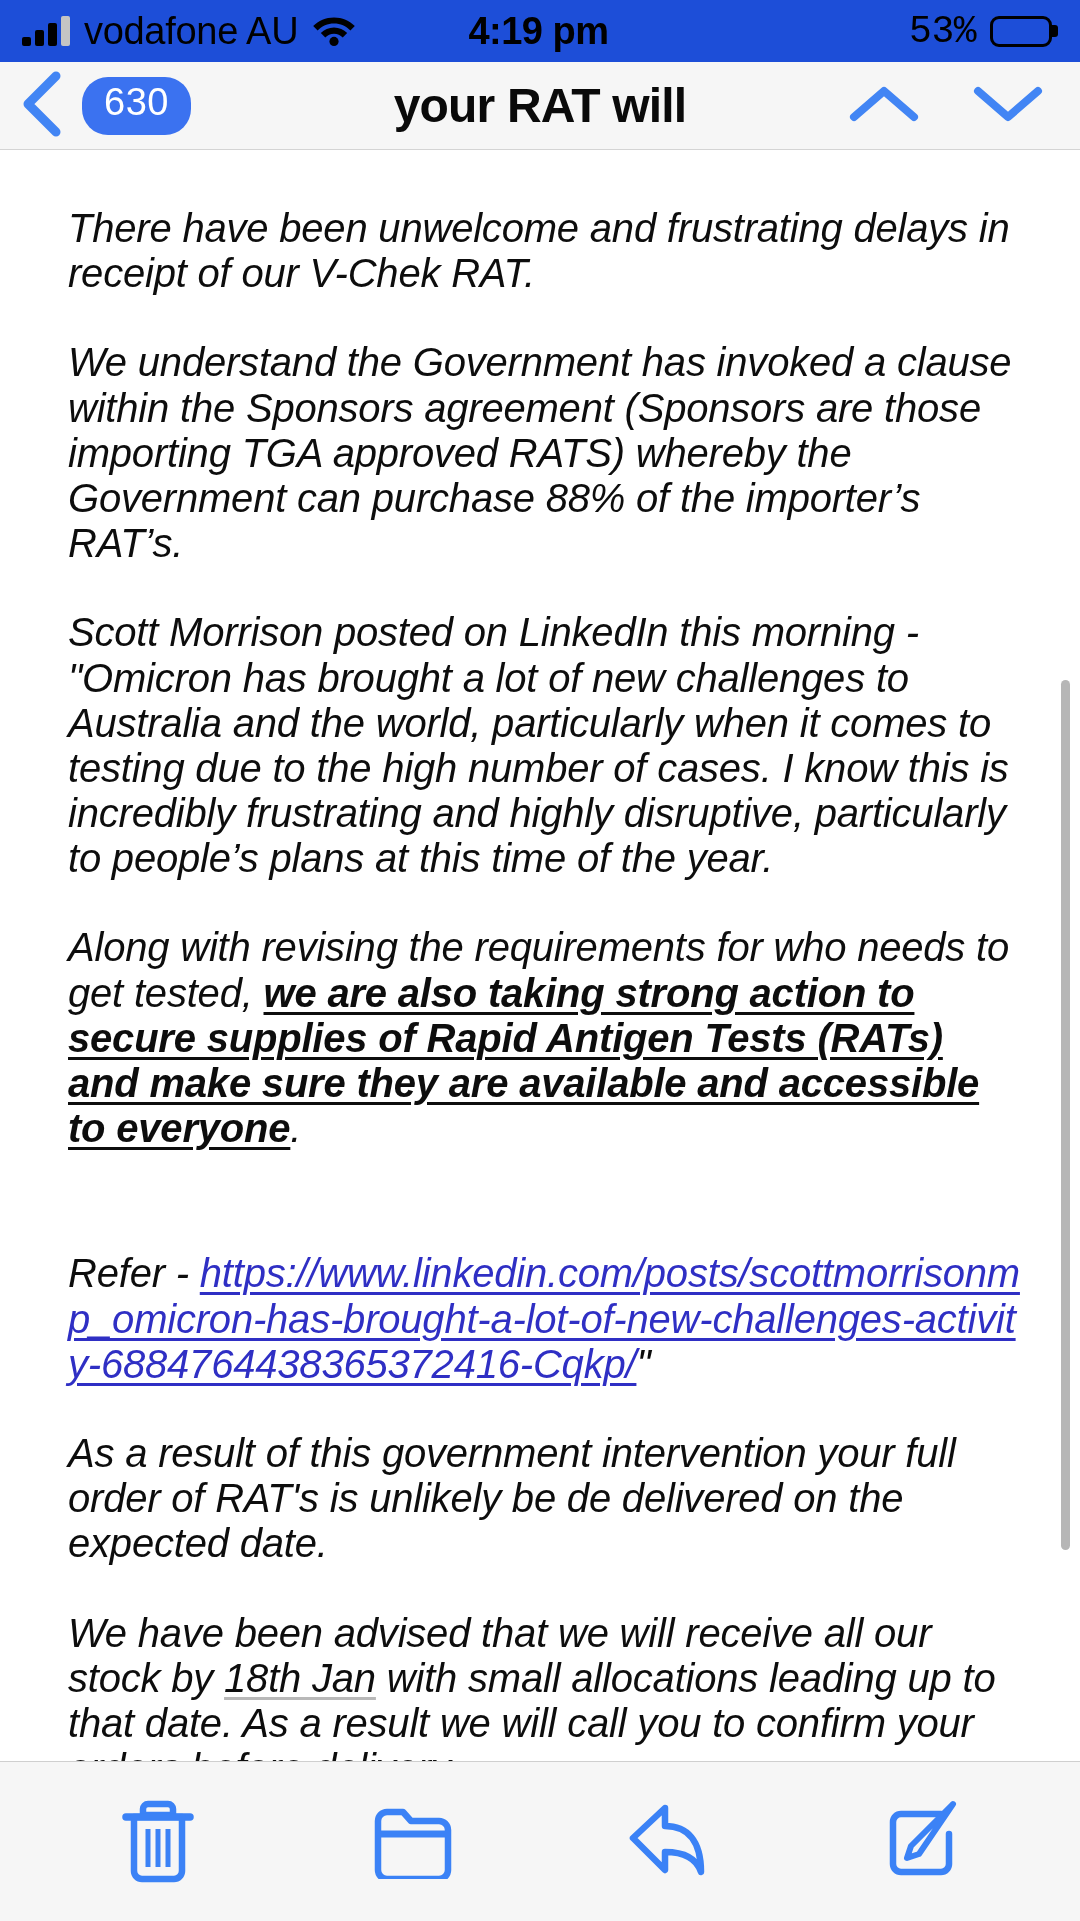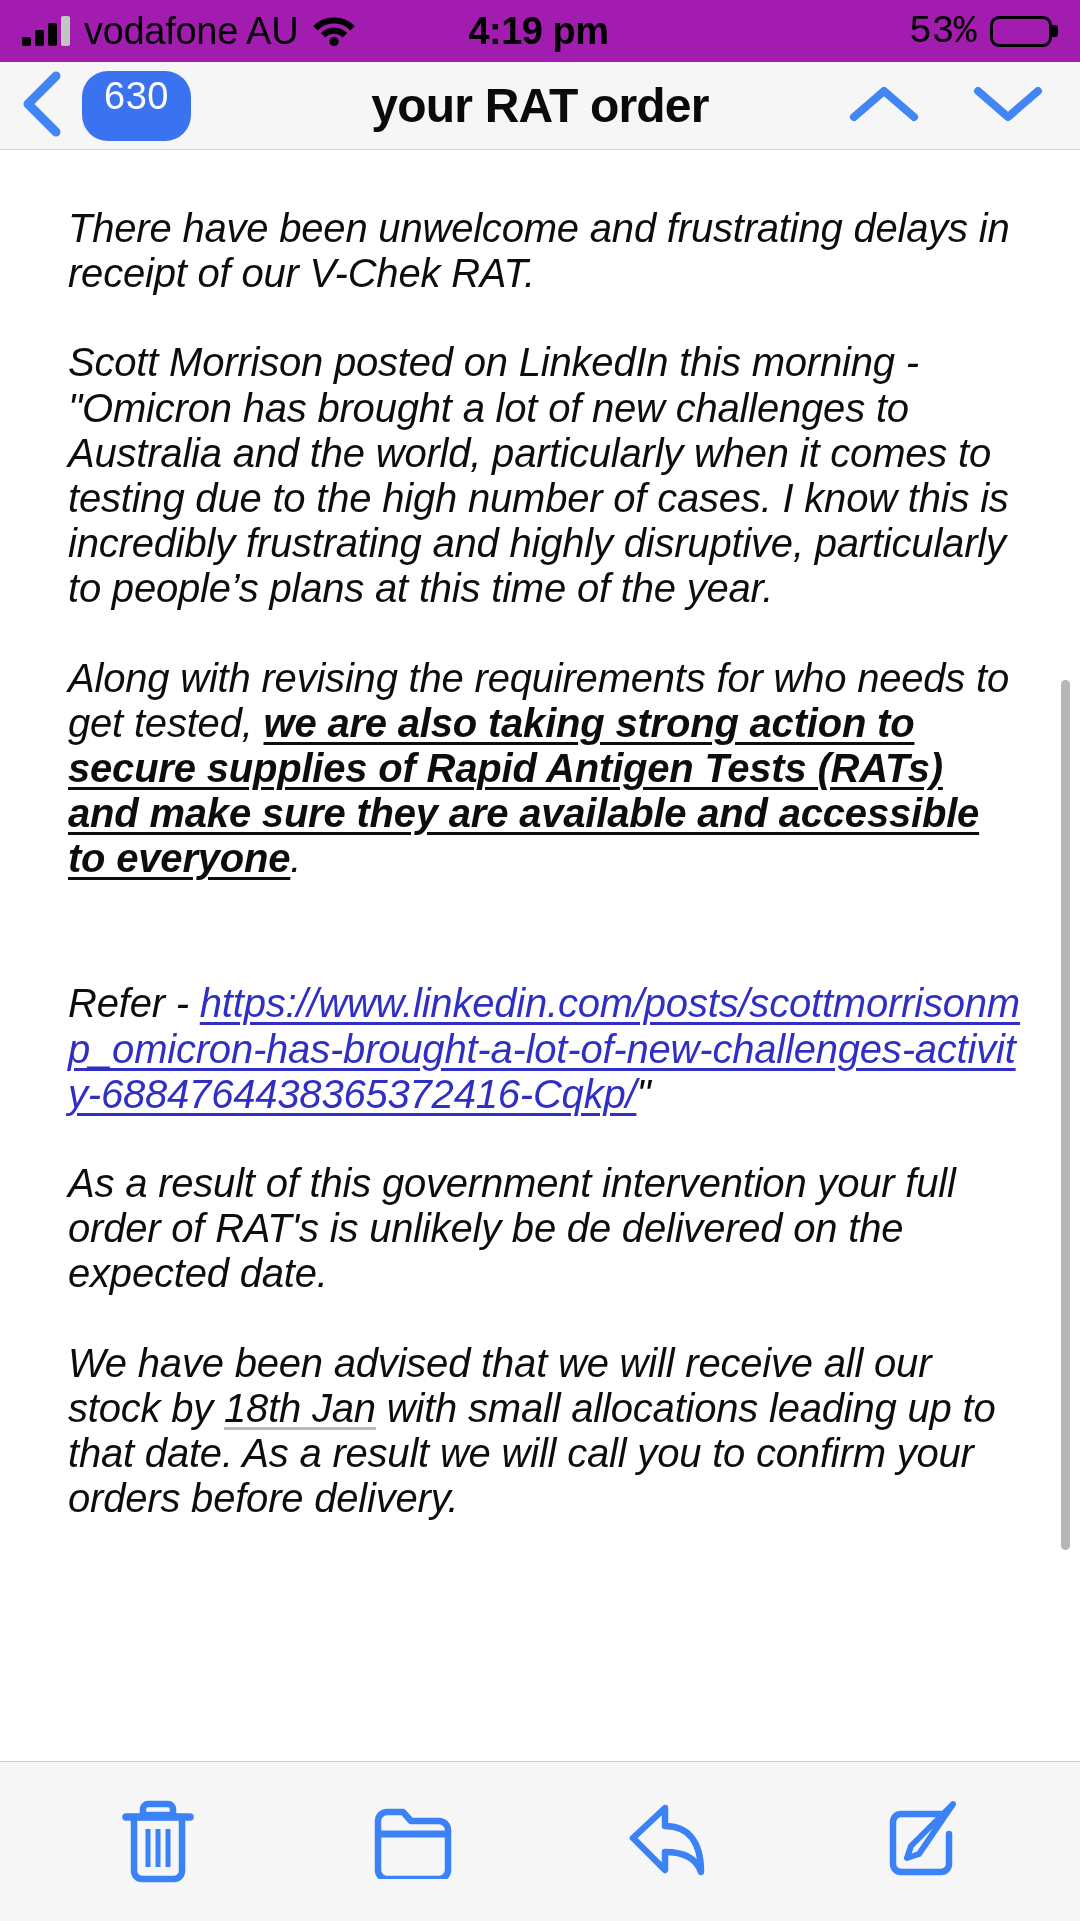--- a/index.html
+++ b/index.html
@@ -16,21 +16,21 @@
     width: 1080px;
     height: 1921px;
     display: flex;
     flex-direction: column;
     background: #ffffff;
   }
 
   
   .status-bar {
     height: 62px;
-    background: #a21caf;
+    background: #1d4ed8;
     display: flex;
     align-items: center;
     padding: 0 28px 0 22px;
     flex: 0 0 auto;
     position: relative;
   }
   .status-left {
     display: flex;
     align-items: center;
     gap: 14px;
@@ -128,21 +128,21 @@
     gap: 16px;
     z-index: 2;
   }
   .back-chevron { display: block; }
   .count-badge {
     background: #3b72f0;
     color: #ffffff;
     font-size: 38px;
     font-weight: 500;
     border-radius: 26px;
-    padding: 6px 22px 26px;
+    padding: 6px 22px 14px;
     line-height: 1;
     letter-spacing: 0.5px;
   }
   .nav-title {
     position: absolute;
     left: 0; right: 0;
     text-align: center;
     font-size: 48px;
     font-weight: bold;
     color: #0a0a0a;
@@ -260,39 +260,40 @@
 
   <div class="nav-bar">
     <div class="nav-left">
       <span class="back-chevron">
         <svg width="48" height="72" viewBox="0 0 48 72">
           <polyline points="38,8 10,36 38,64" fill="none" stroke="#4285f4" stroke-width="9" stroke-linecap="round" stroke-linejoin="round"></polyline>
         </svg>
       </span>
       <span class="count-badge">630</span>
     </div>
-    <div class="nav-title">your RAT order</div>
+    <div class="nav-title">your RAT will</div>
     <div class="nav-right">
       <span>
         <svg width="76" height="46" viewBox="0 0 76 46">
           <polyline points="8,36 38,10 68,36" fill="none" stroke="#4285f4" stroke-width="8" stroke-linecap="round" stroke-linejoin="round"></polyline>
         </svg>
       </span>
       <span>
         <svg width="76" height="46" viewBox="0 0 76 46">
           <polyline points="8,10 38,36 68,10" fill="none" stroke="#4285f4" stroke-width="8" stroke-linecap="round" stroke-linejoin="round"></polyline>
         </svg>
       </span>
     </div>
   </div>
 
   <div class="body-scroll">
     <div class="msg">
 
       <p>There have been unwelcome and frustrating delays in receipt of our V-Chek RAT.</p>
+      <p>We understand the Government has invoked a clause within the Sponsors agreement (Sponsors are those importing TGA approved RATS) whereby the Government can purchase 88% of the importer’s RAT’s.</p>
       <p>Scott Morrison posted on LinkedIn this morning - "Omicron has brought a lot of new challenges to Australia and the world, particularly when it comes to testing due to the high number of cases. I know this is incredibly frustrating and highly disruptive, particularly to people’s plans at this time of the year.</p>
 
       <p class="gap-big">
         <span>Along with revising the requirements for who needs to get tested, </span><span class="bold-underline">we are also taking strong action to secure supplies of Rapid Antigen Tests (RATs) and make sure they are available and accessible to everyone</span><span>.</span>
       </p>
 
       <p>
         <span>Refer - </span><a class="link" href="#">https://www.linkedin.com/posts/scottmorrisonmp_omicron-has-brought-a-lot-of-new-challenges-activity-6884764438365372416-Cqkp/</a><span>"</span>
       </p>
 

